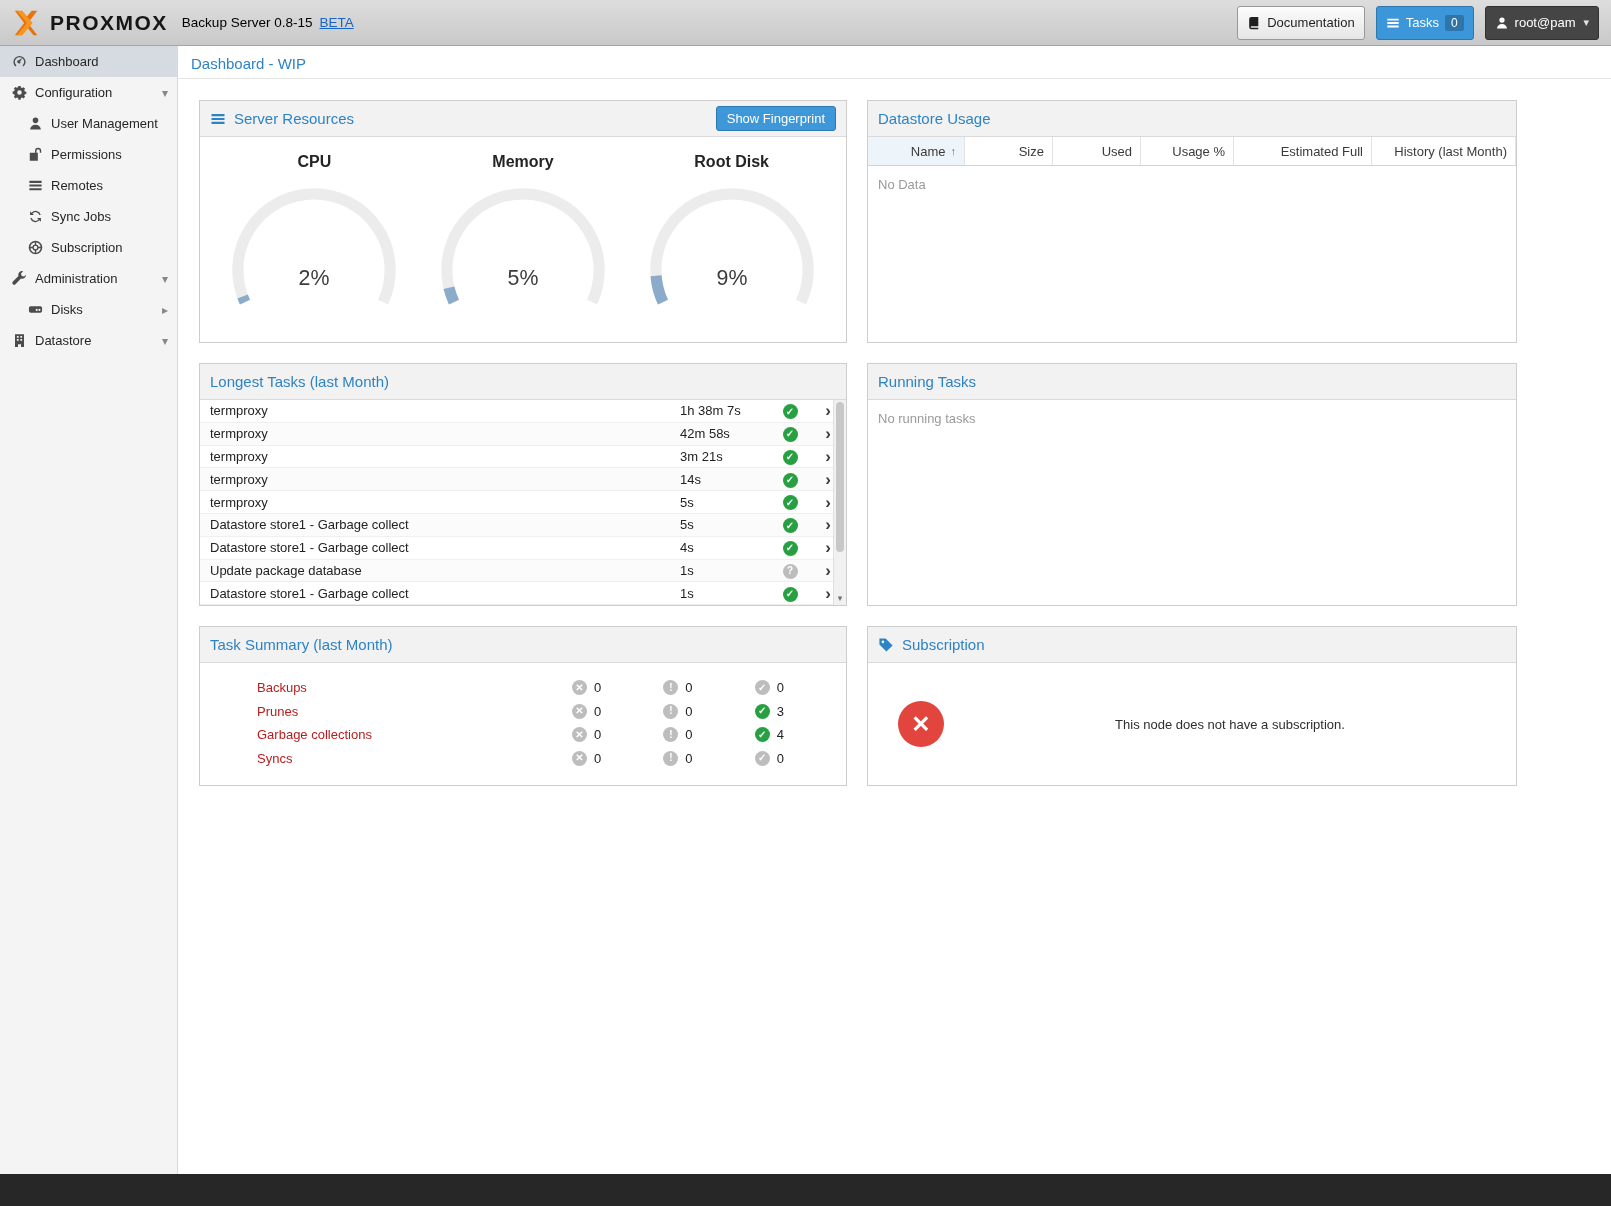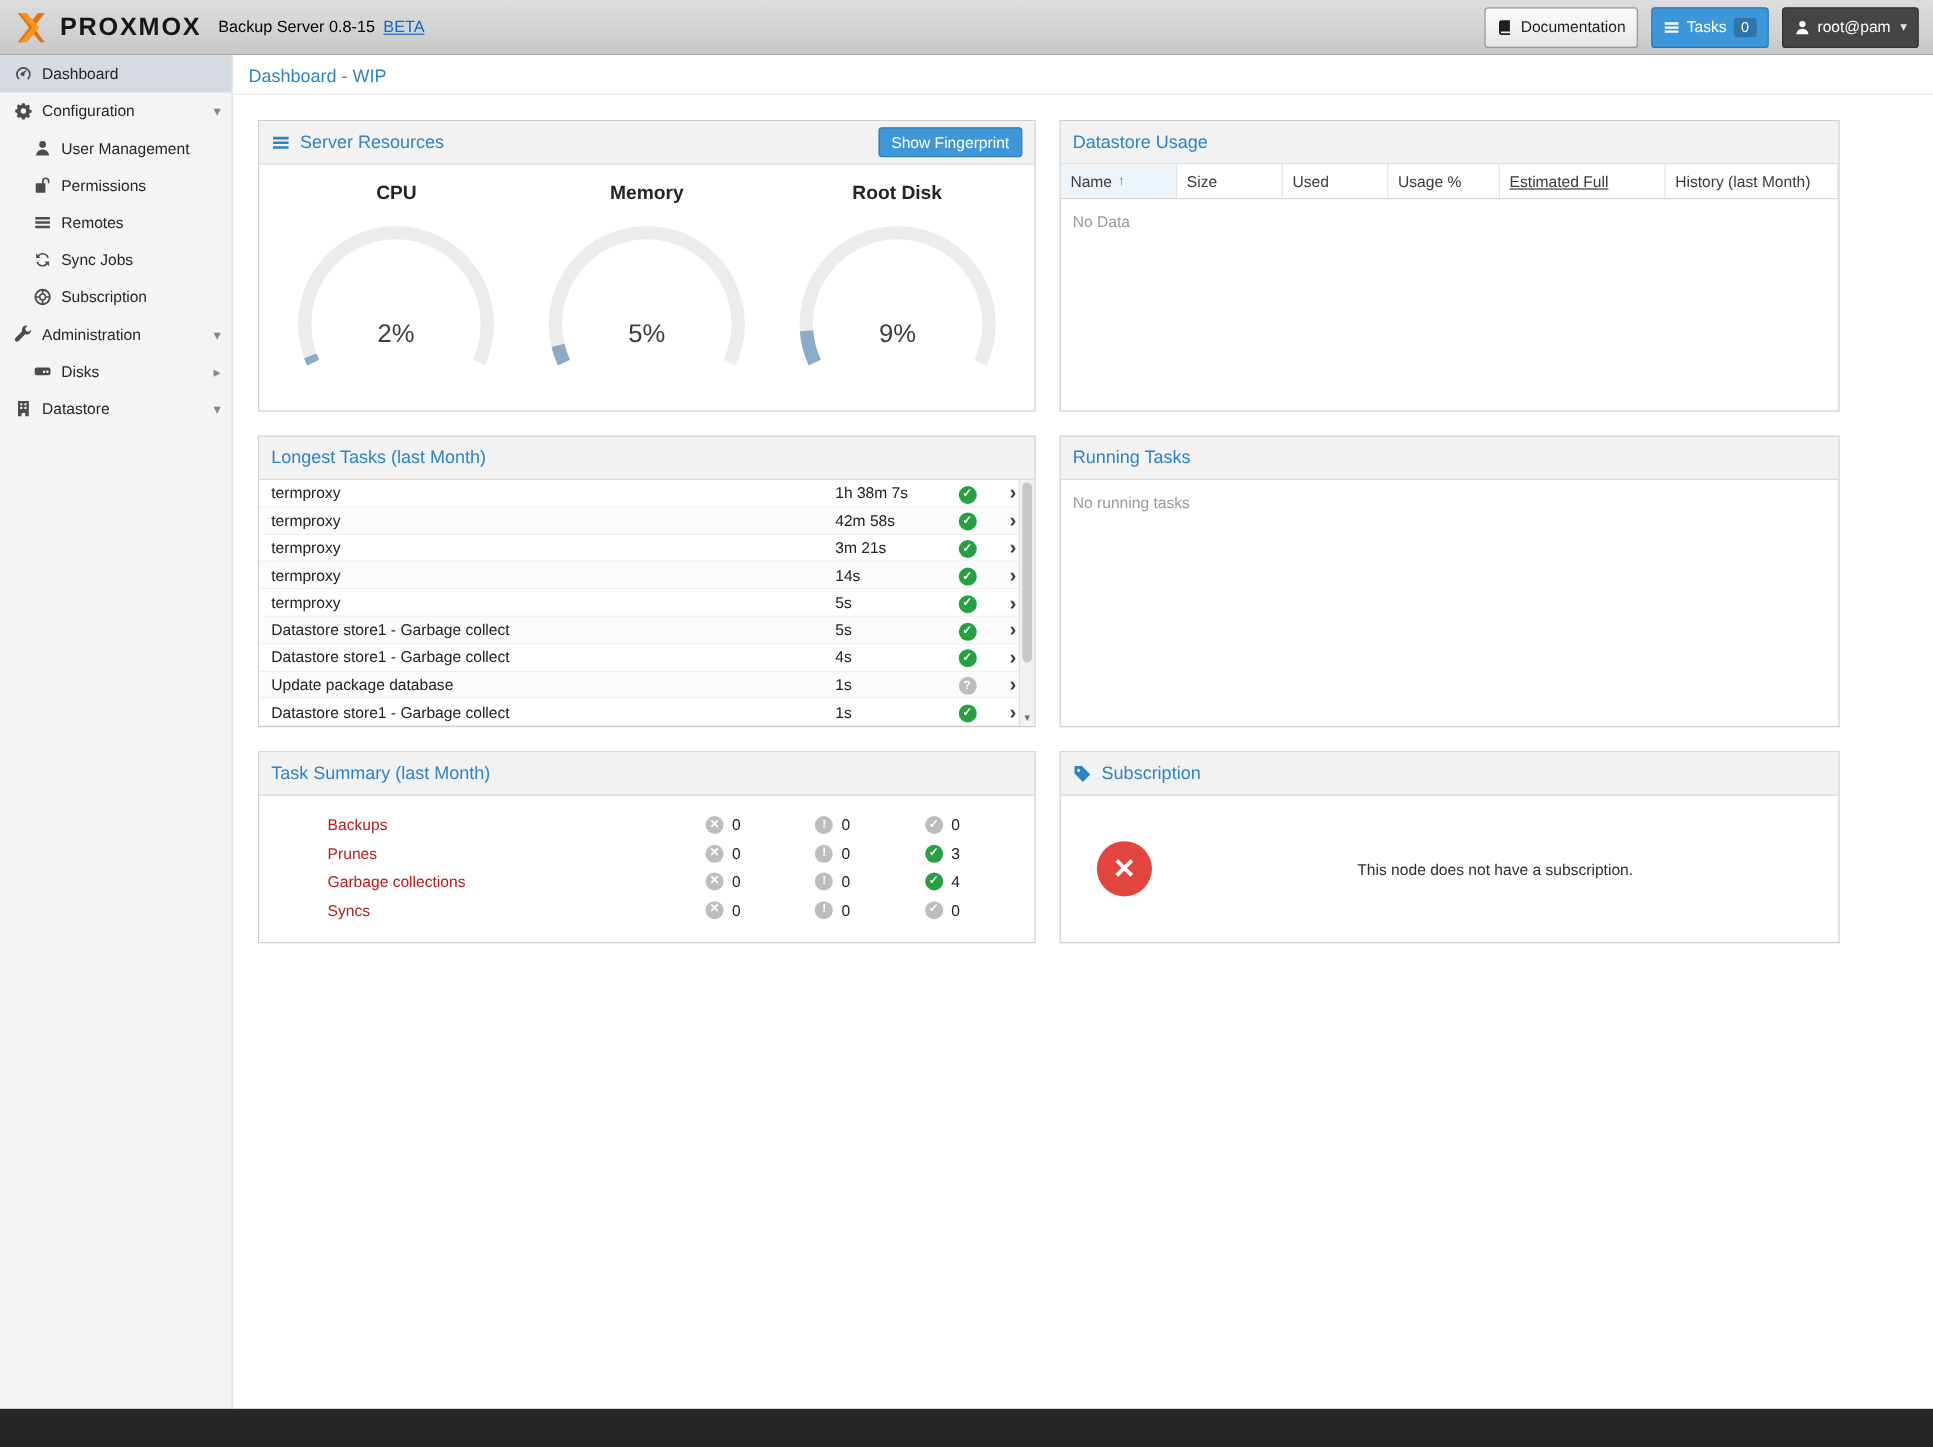--- a/index.html
+++ b/index.html
@@ -20,21 +20,21 @@
     background:linear-gradient(#fcfcfc,#e6e6e6); display:inline-flex; align-items:center; gap:6px;
     padding:16px 9px; font-size:13px; color:#1f1f1f; font-family:inherit; margin-left:11px; }
   .hbtn.blue { background:#3b97da; border-color:#2b77ae; color:#fff; }
   .hbtn.dark { background:#454545; border-color:#313131; color:#fff; }
   .badge { background:rgba(0,0,0,.22); color:#fff; border-radius:2px; padding:1px 6px; font-size:12px; }
   .caret-sm { font-size:11px; color:#e3e3e3; margin-left:2px; }
   .icon14 { width:14px; height:14px; fill:currentColor; flex:0 0 auto; }
 
   
   .main-row { flex:1; display:flex; min-height:0; }
-  aside { width:194px; flex:0 0 auto; background:#f4f4f4; border-right:1px solid #d8d8d8; }
+  aside { width:178px; flex:0 0 auto; background:#f4f4f4; border-right:1px solid #d8d8d8; }
   main { flex:1; background:#fff; overflow:hidden; }
   footer { height:32px; flex:0 0 auto; background:#272727; }
 
   
   .nav-item { height:31px; display:flex; align-items:center; padding:0 9px 0 12px;
     cursor:pointer; color:#262626; }
   .nav-item.child { padding-left:28px; }
   .nav-item.selected { background:#d5dbe1; }
   .nav-icon { width:15px; height:15px; margin-right:8px; color:#4c4c4c; fill:currentColor; flex:0 0 auto; }
   .nav-caret { margin-left:auto; color:#878787; font-size:12px; }
@@ -61,21 +61,21 @@
   
   .gauges { flex:1; display:flex; justify-content:space-around; padding:10px 10px 0; overflow:hidden; }
   .gauge { width:200px; text-align:center; }
   .gauge-label { font-weight:bold; font-size:16px; color:#242424; margin:6px 0 8px; }
   .gauge-svg { width:186px; height:130px; display:block; margin:0 auto; }
   .gauge-pct { font-size:23px; fill:#3c3c3c; }
 
   
   .tbl-hd { display:flex; border-bottom:1px solid #d4d4d4; flex:0 0 auto; background:#fff; }
   .tbl-col { height:28px; display:flex; align-items:center; padding:0 8px; cursor:pointer;
-    border-right:1px solid #e3e3e3; color:#3a3a3a; white-space:nowrap; overflow:hidden; }
+    border-right:1px solid #e3e3e3; color:#3a3a3a; white-space:nowrap; overflow:hidden;justify-content:flex-end; }
   .tbl-col.sorted { background:#eef5fa; }
   .sort-arrow { margin-left:5px; font-size:11px; color:#5b768d; }
 
   
   .task-list-wrap { position:relative; flex:1; overflow:hidden; padding-right:0; }
   .task-row { display:flex; align-items:center; height:22.8px; border-bottom:1px solid #efefef;
     cursor:pointer; background:#fff; }
   .task-row:nth-child(even) { background:#fbfbfb; }
   .t-name { flex:1; padding-left:10px; white-space:nowrap; overflow:hidden; }
   .t-dur { width:100px; padding-left:10px; }
@@ -302,21 +302,21 @@
 
         <section class="panel h243">
           <div class="panel-hd">
             <span class="panel-title">Datastore Usage</span>
           </div>
           <div class="tbl-hd" id="ds-cols">
               <div class="tbl-col sorted" style="width: 97px;">Name<span class="sort-arrow">↑</span></div>
               <div class="tbl-col" style="width: 88px;">Size</div>
               <div class="tbl-col" style="width: 88px;">Used</div>
               <div class="tbl-col" style="width: 93px;">Usage %</div>
-              <div class="tbl-col" style="width: 138px; text-decoration: underline;">Estimated Full</div>
+              <div class="tbl-col" style="width: 138px;">Estimated Full</div>
               <div class="tbl-col" style="flex: 1 1 0%;">History (last Month)</div>
             </div>
           <div class="empty-text">No Data</div>
         </section>
 
         <section class="panel h243">
           <div class="panel-hd">
             <span class="panel-title">Longest Tasks (last Month)</span>
           </div>
           <div class="task-list-wrap">

